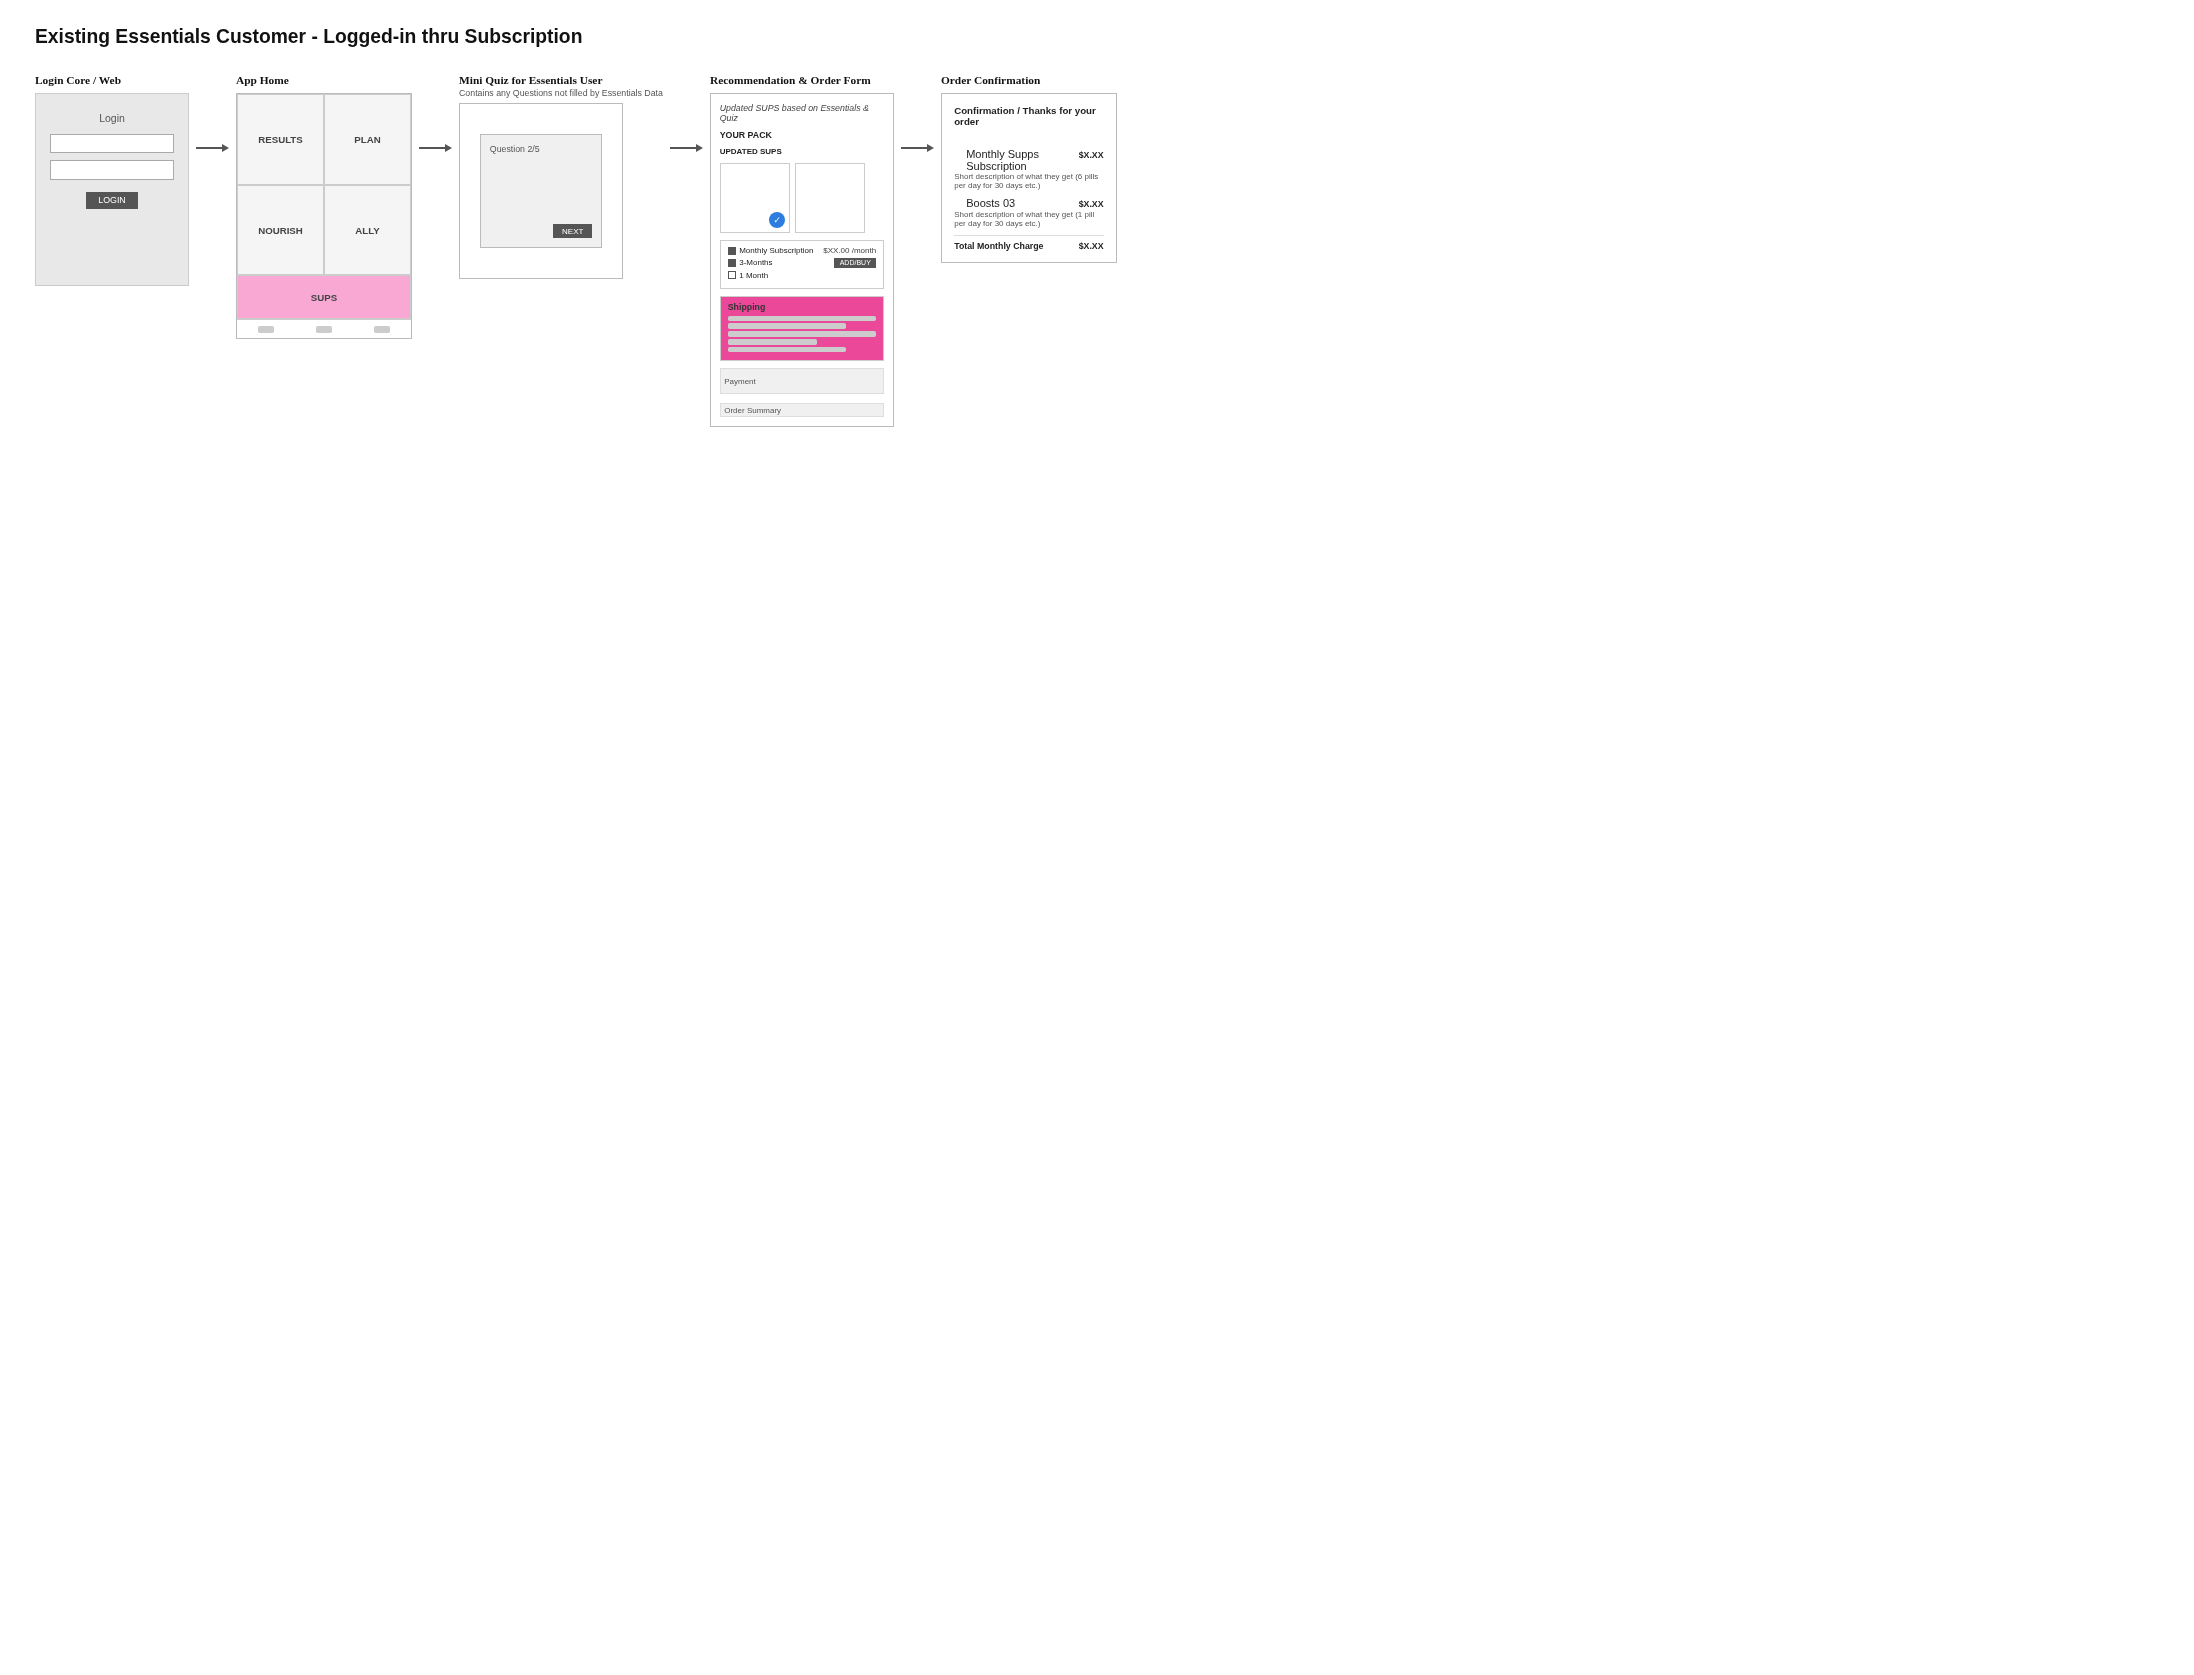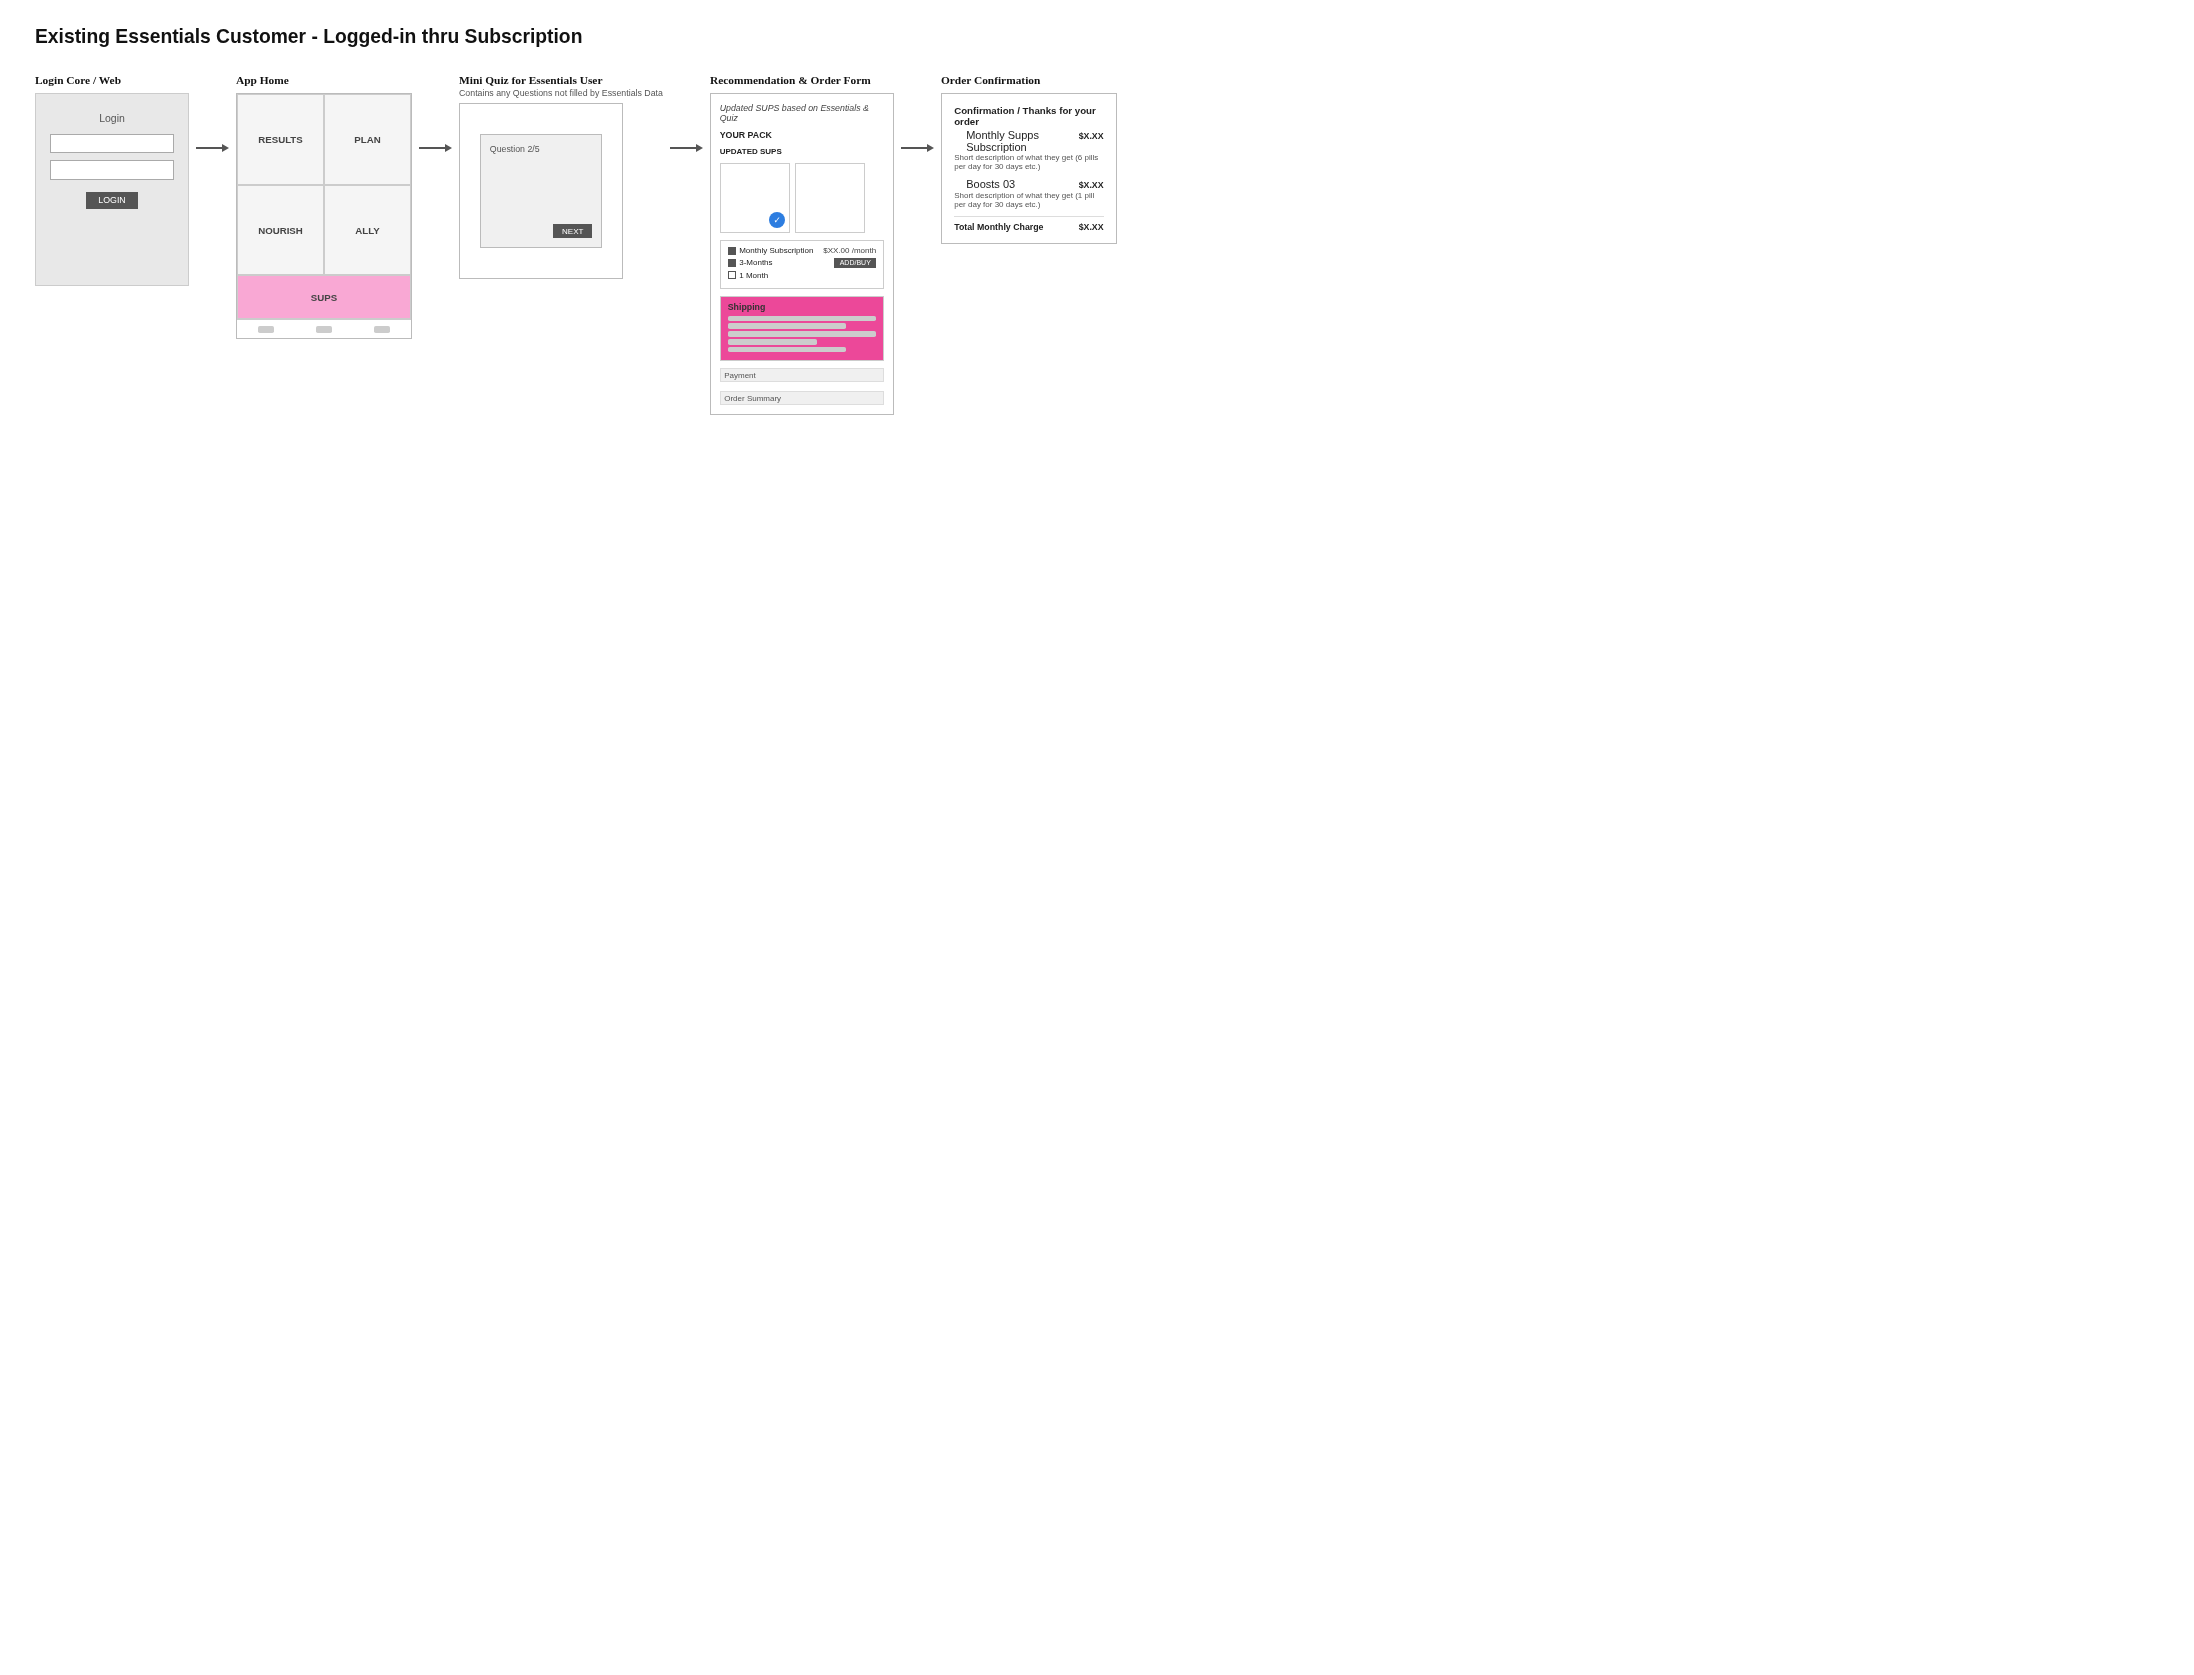--- a/index.html
+++ b/index.html
@@ -306,51 +306,51 @@
     }
     .gray-bar-medium {
       width: 80%;
     }
     .gray-bar-full {
       width: 100%;
     }
     .payment-row {
       display: flex;
       align-items: center;
+      height: 26px;
+      background: #f0f0f0;
+      border: 0.9px solid #ddd;
+      padding: 1.8px 3.5px;
+      font-size: 8px;
+      color: #555;
+      margin-bottom: 1.8px;
+    }
+    .order-summary-row {
+      display: flex;
+      align-items: center;
       height: 14px;
       background: #f0f0f0;
       border: 0.9px solid #ddd;
       padding: 1.8px 3.5px;
       font-size: 8px;
       color: #555;
-      margin-bottom: 1.8px;
-    }
-    .order-summary-row {
-      display: flex;
-      align-items: center;
-      height: 14px;
-      background: #f0f0f0;
-      border: 0.9px solid #ddd;
-      padding: 1.8px 3.5px;
-      font-size: 8px;
-      color: #555;
     }
 
     
     .confirmation-wireframe {
       width: 176px;
       border: 0.9px solid #bbb;
       background: #fff;
       padding: 10.5px 12.3px;
     }
     .conf-title {
       font-size: 9.7px;
       font-weight: bold;
       color: #222;
-      margin-bottom: 2px;
+      margin-bottom: 21px;
     }
     .conf-item {
       margin-bottom: 7px;
     }
     .conf-item-row {
       display: flex;
       justify-content: space-between;
       align-items: baseline;
     }
     .conf-item-name {

